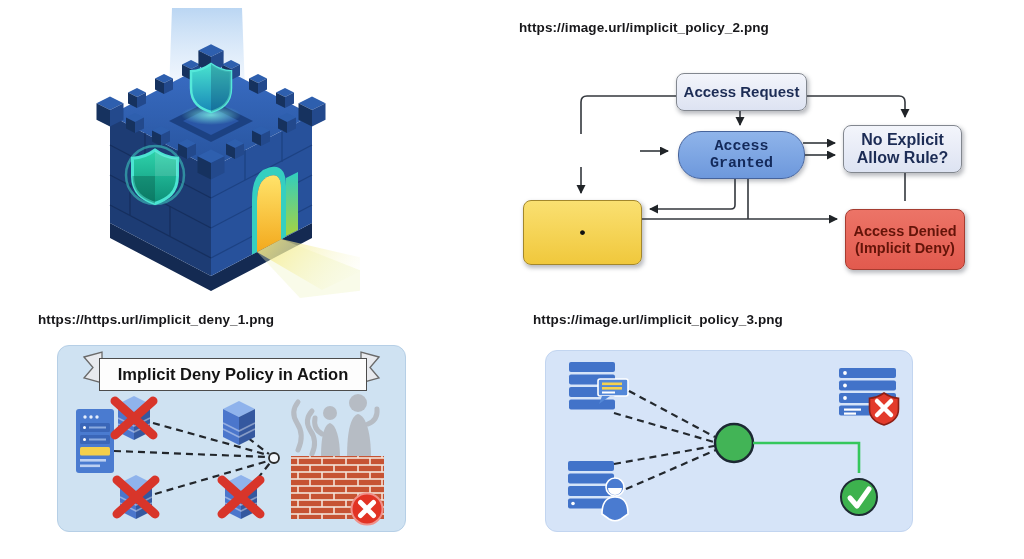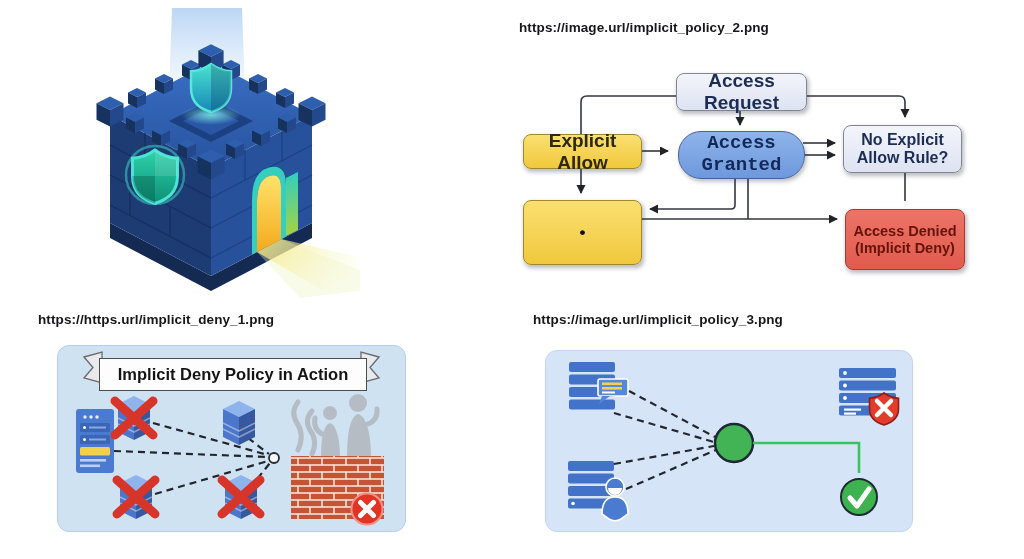--- a/index.html
+++ b/index.html
@@ -7,21 +7,21 @@
   .stage{position:relative;width:1024px;height:559px;background:#ffffff;overflow:hidden;}
 
   .url-caption{position:absolute;font-weight:bold;font-size:13.5px;color:#17171a;letter-spacing:.1px;white-space:nowrap;}
   #cap-policy2{left:519px;top:20px;}
   #cap-deny1{left:38px;top:312px;}
   #cap-policy3{left:533px;top:312px;}
 
   
   .fc-layer{position:absolute;left:500px;top:55px;width:524px;height:235px;pointer-events:none;}
   .fc{position:absolute;display:flex;align-items:center;justify-content:center;text-align:center;
-      font-weight:bold;font-size:19px;border-radius:8px;color:#1c2c55;
+      font-weight:bold;font-size:15px;border-radius:8px;color:#1c2c55;
       box-shadow:1.5px 2.5px 4px rgba(55,60,75,.35);white-space:pre-line;line-height:1.15;}
   .fc.neutral{background:linear-gradient(180deg,#f3f5fb,#dde3f2);border:1.5px solid #82878f;}
   .fc.yellow{background:linear-gradient(180deg,#fae071,#f0c83c);border:1.5px solid #a3872c;color:#2e2813;}
   .fc.pill{background:linear-gradient(180deg,#8fb4ea,#6d98dc);border:1.5px solid #46639b;border-radius:23px;color:#13295a;font-family:Liberation Mono, monospace;}
   .fc.red{background:linear-gradient(180deg,#ec7467,#e25a4e);border:1.5px solid #a63c30;color:#641409;font-size:14.5px;}
   #fc-request{left:176px;top:18px;width:129px;height:36px;}
   #fc-allow{left:23px;top:79px;width:117px;height:33px;}
   #fc-granted{left:178px;top:76px;width:125px;height:46px;}
   #fc-norule{left:343px;top:70px;width:117px;height:46px;font-size:16px;}
   #fc-implicit{left:23px;top:145px;width:117px;height:63px;font-size:17px;color:#111;}
@@ -178,21 +178,20 @@
       <path d="M303 100 H335" marker-end="url(#arr)"></path>
       <path d="M235 122 V150 Q235 154 231 154 H150" marker-end="url(#arr)"></path>
       <path d="M248 122 V164"></path>
       <path d="M140 164 H337" marker-end="url(#arr)"></path>
       <path d="M405 116 V146"></path>
     </g>
   </svg>
 
   <div class="fc-layer">
     <div class="fc neutral" id="fc-request">Access Request</div>
-    <div class="fc yellow" id="fc-allow">Explicit Allow</div>
     <div class="fc pill" id="fc-granted">Access Granted</div>
     <div class="fc neutral" id="fc-norule">No Explicit
 Allow Rule?</div>
     <div class="fc yellow" id="fc-implicit">•</div>
     <div class="fc red" id="fc-denied">Access Denied
 (Implicit Deny)</div>
   </div>
 
   <div class="url-caption" id="cap-deny1">https://https.url/implicit_deny_1.png</div>
 

